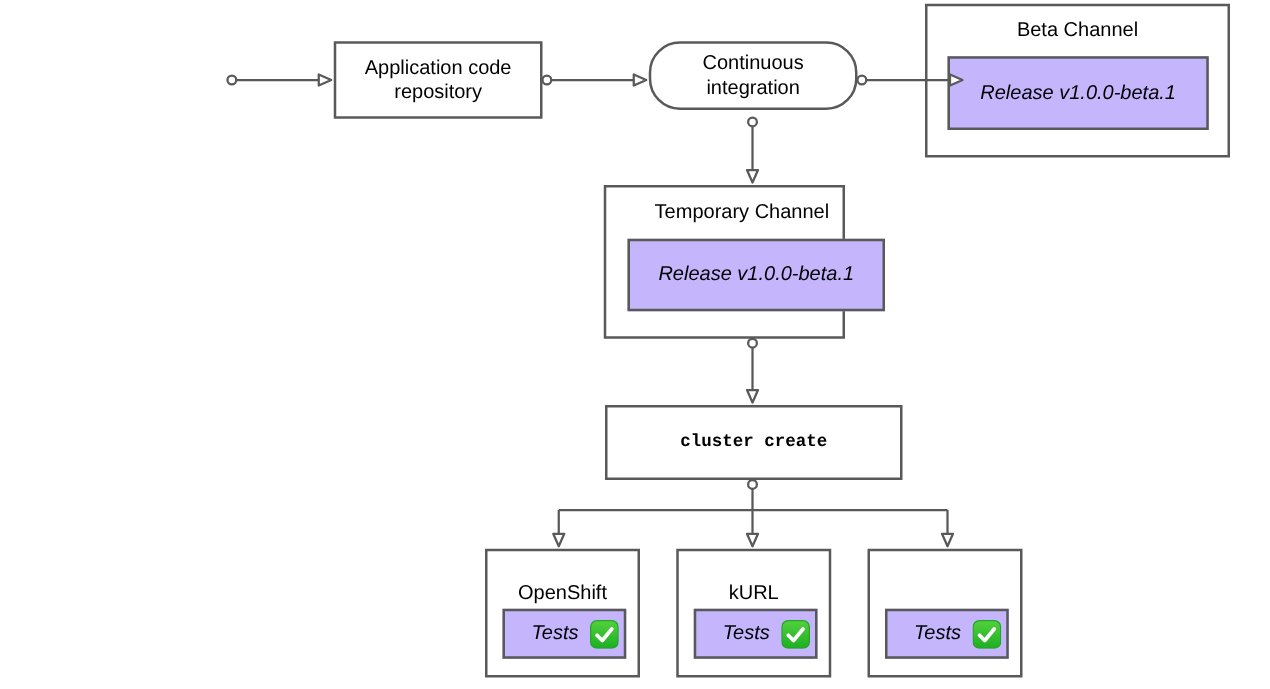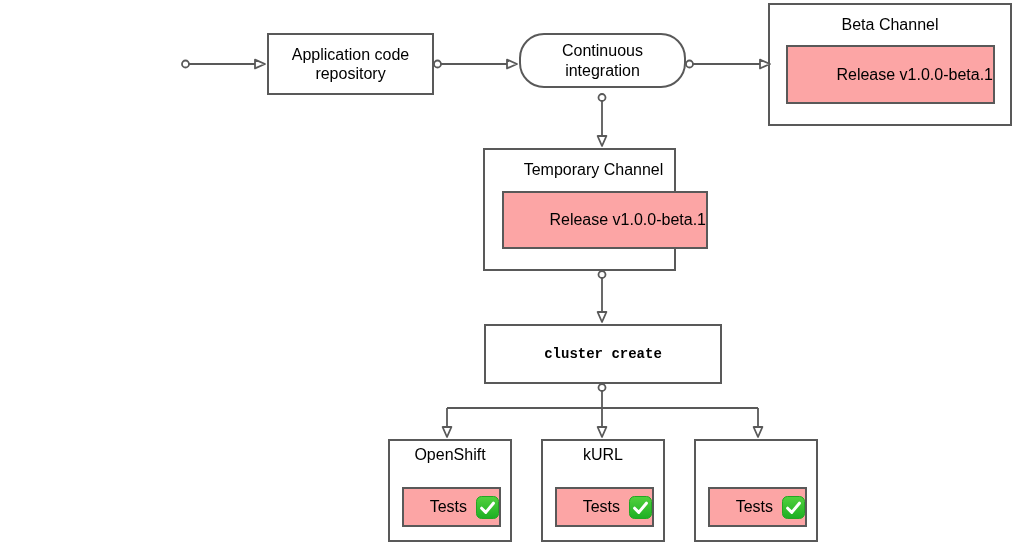--- a/index.html
+++ b/index.html
@@ -12,40 +12,40 @@
   }
   .node{
     position:absolute;box-sizing:border-box;border:2px solid var(--border);
     background:#fff;font-size:16px;line-height:1.2;
   }
   .leaf{display:flex;align-items:center;justify-content:center;text-align:center;}
   .container-node{text-align:center;}
   .node-title{margin-top:10px;font-size:16px;}
   .inner-box{
     position:absolute;box-sizing:border-box;border:2px solid var(--border);
-    background:#fca5a5;display:flex;align-items:center;justify-content:flex-end;text-align:center;
+    background:#c4b5fd;display:flex;align-items:center;justify-content:center;text-align:center;font-style:italic;
   }
   .mono{font-family:"Liberation Mono","DejaVu Sans Mono",monospace;font-weight:bold;font-size:14px;}
   
   #node-tag{left:4px;top:40px;width:178px;height:48px;}
   #node-repo{left:267px;top:33px;width:167px;height:62px;}
   #node-ci{left:519px;top:33px;width:167px;height:55px;border-radius:25px;}
-  #node-beta{left:768px;top:3px;width:244px;height:123px;}
+  #node-beta{left:740px;top:3px;width:244px;height:123px;}
   #node-beta .inner-box{left:16px;top:40px;width:209px;height:59px;}
   
   #node-temp{left:483px;top:148px;width:193px;height:123px;padding-left:28px;}
   #node-temp .inner-box{left:17px;top:41px;width:206px;height:58px;}
   
   #node-cluster{left:484px;top:324px;width:238px;height:60px;}
   
   .cluster-box{width:124px;height:103px;top:439px;}
   #node-openshift{left:388px;}
   #node-kurl{left:541px;}
   #node-eks{left:694px;}
-  .cluster-box .node-title{margin-top:4px;}
+  .cluster-box .node-title{margin-top:24px;}
   .cluster-box .inner-box{left:12px;top:46px;width:99px;height:40px;gap:9px;padding-left:17px;}
   .tests-label{font-size:16px;}
   #connectors{position:absolute;left:0;top:0;z-index:3;pointer-events:none;}
   .arrow-line{stroke:var(--arrow);stroke-width:1.8;fill:none;}
   .arrow-head{fill:#ffffff;stroke:var(--arrow);stroke-width:1.8;stroke-linejoin:round;}
   .arrow-dot{fill:#ffffff;stroke:var(--arrow);stroke-width:1.8;}
   .wrap-130{display:inline-block;max-width:132px;}
   .wrap-120{display:inline-block;max-width:122px;}
   .check-icon{display:block;}
 </style>

